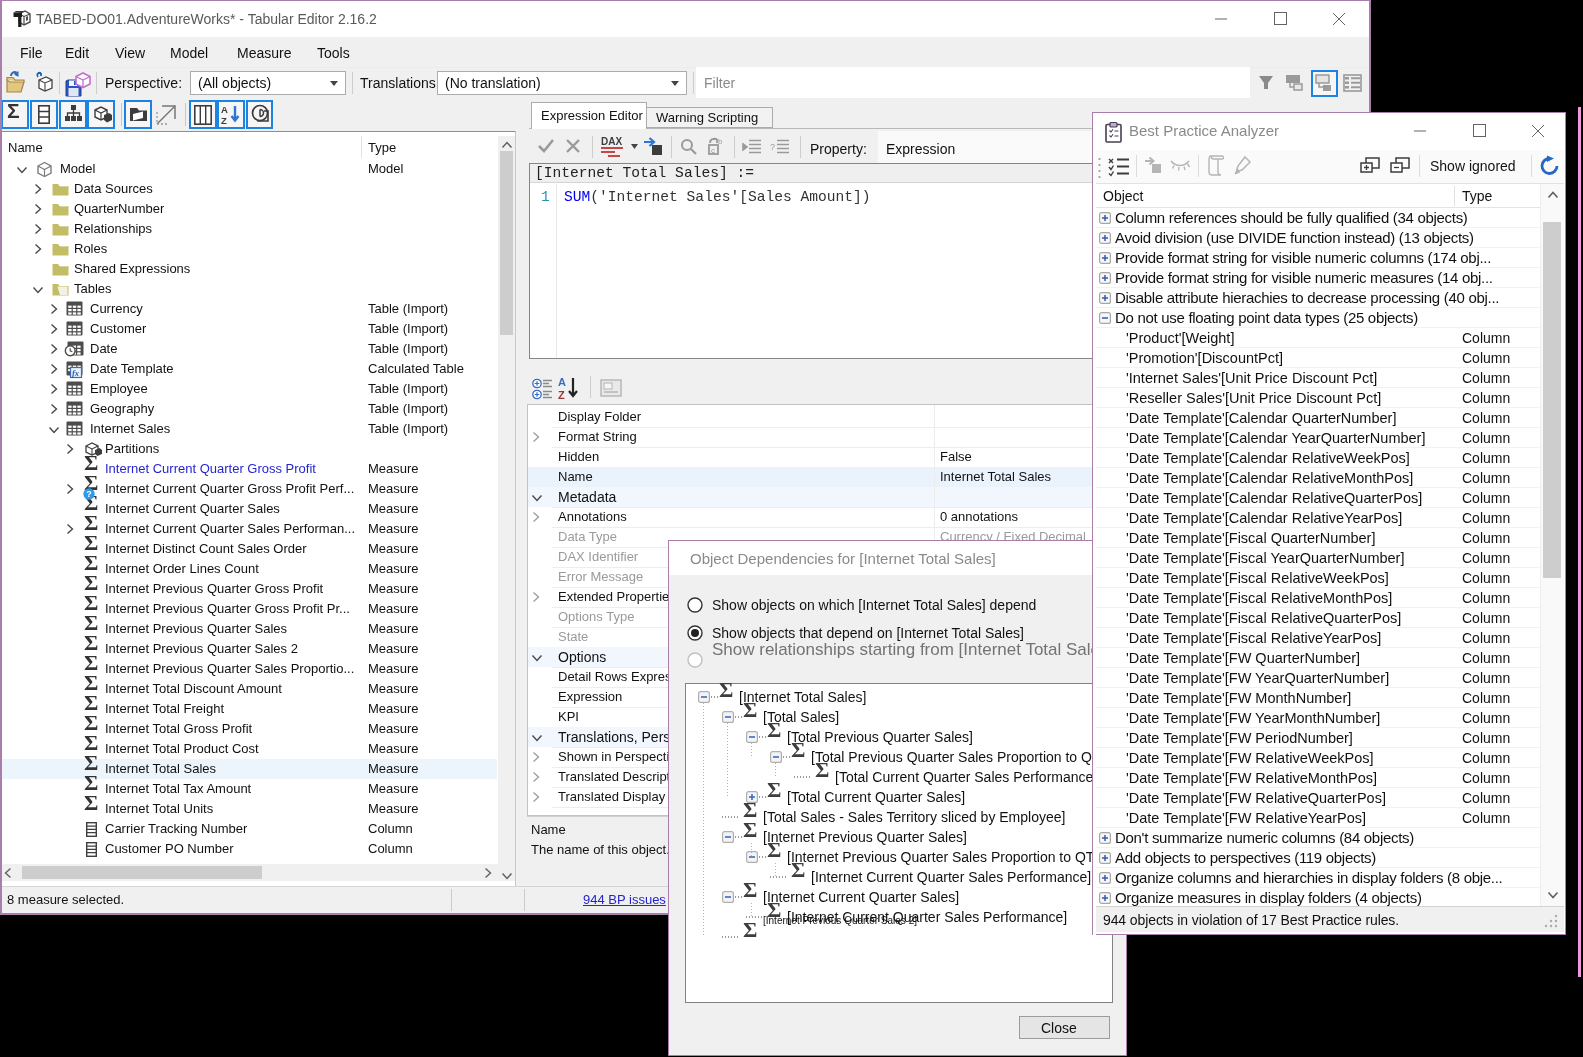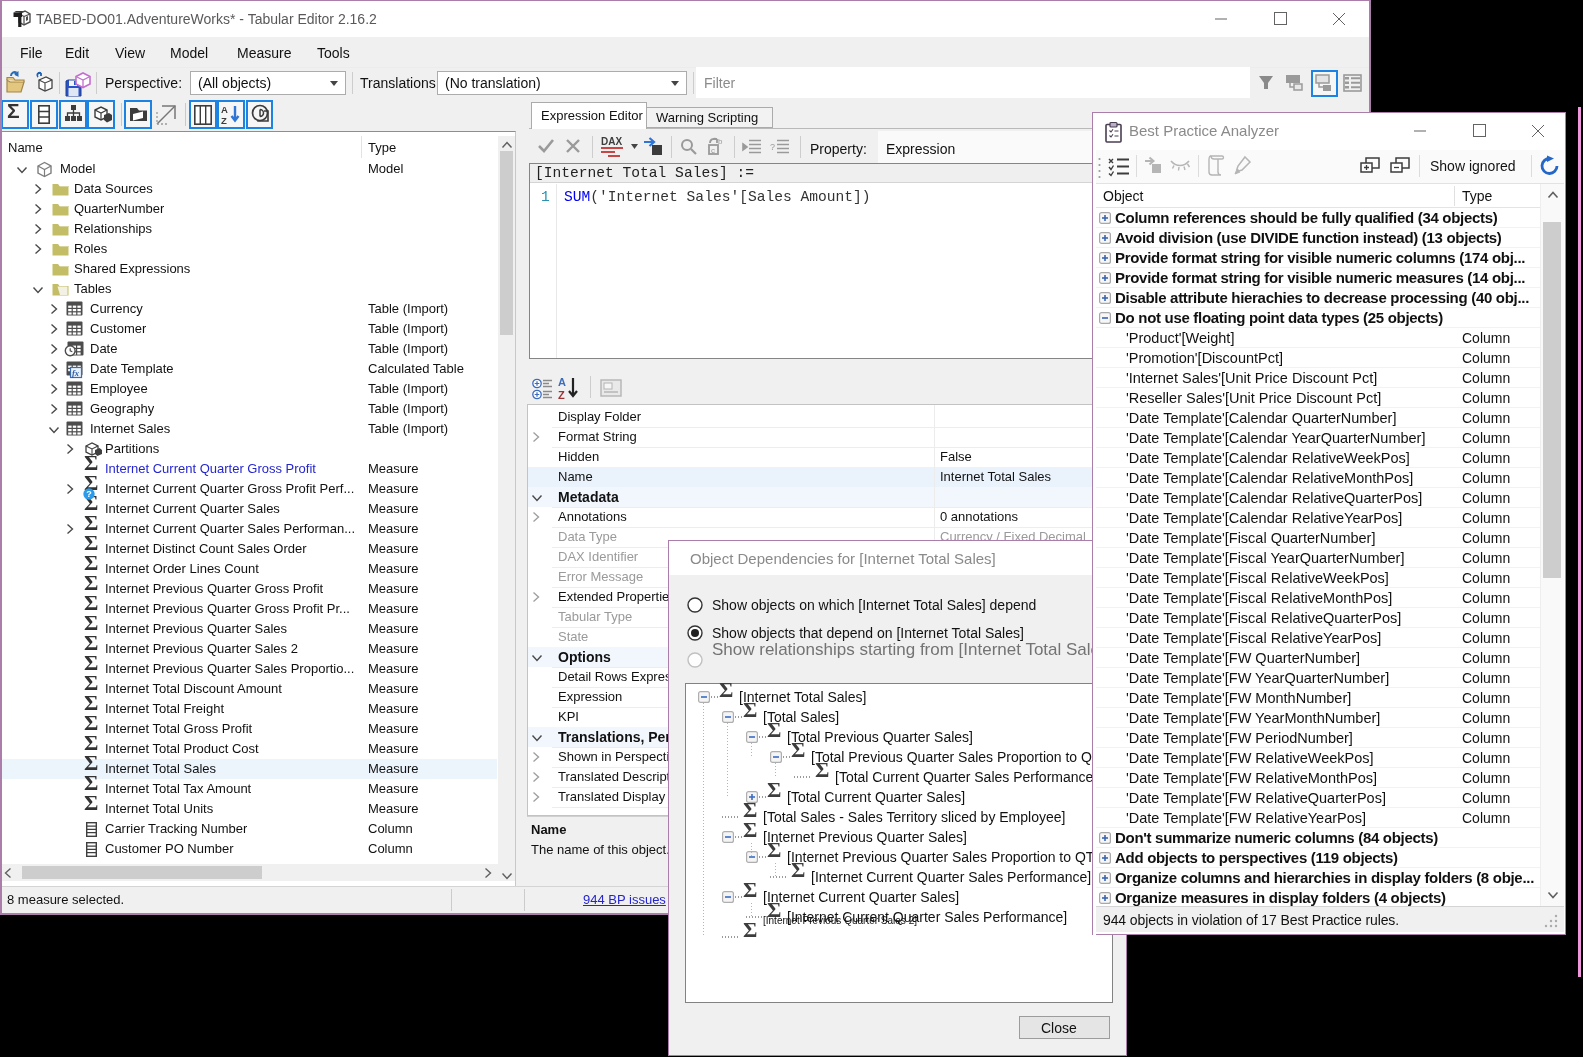--- a/index.html
+++ b/index.html
@@ -1,21 +1,21 @@
 <!DOCTYPE html>
 <html><head><meta charset="utf-8">
 <style>
 *{margin:0;padding:0;box-sizing:border-box}
 html,body{width:1583px;height:1057px;background:#000;overflow:hidden;
  font-family:"Liberation Sans",sans-serif;-webkit-font-smoothing:antialiased}
 .ab{position:absolute}
 .win{position:absolute;border:1px solid #ab7daa;background:#f0f0f0}
 .tx{position:absolute;white-space:nowrap;font-size:13px;color:#111;line-height:20px}
 .g{color:#9a9a9a}
-.b{font-weight:bold}
+.b{font-weight:normal}
 .blue{color:#2525cd}
 svg{position:absolute;overflow:visible}
 </style></head><body>
 
 <div class="ab" style="left:0;top:0;width:1371px;height:915px;background:#f0f0f0">
 <div class="ab" style="left:0;top:0;width:1369px;height:37px;background:#fff"></div>
 <svg style="left:12px;top:9px" width="19" height="20" viewBox="0 0 19 20">
 <path d="M7 4.5 L13 2 L18 5 L18 13 L12 16 L7 13 Z" fill="#fdfdfd" stroke="#4d4d4d" stroke-width="1.4"></path>
 <path d="M7 4.5 L12 7.5 L12 16 M12 7.5 L18 5" fill="none" stroke="#4d4d4d" stroke-width="1.2"></path>
 <path d="M14 8 L16 7 L16 11 L14 12 Z" fill="#4d4d4d"></path>
@@ -554,21 +554,21 @@
 <div class="tx g" style="left:558px;top:547px">DAX Identifier</div>
 <div class="tx g" style="left:940px;top:547px">[Internet Total Sales]</div>
 <div class="ab" style="left:552px;top:567px;width:814px;height:1px;background:#ededed"></div>
 <div class="tx g" style="left:558px;top:567px">Error Message</div>
 <div class="ab" style="left:552px;top:587px;width:814px;height:1px;background:#ededed"></div>
 <svg style="left:532px;top:591px" width="8" height="12" viewBox="0 0 8 12">
       <path d="M1.5 1.5 L6.5 6 L1.5 10.5" stroke="#a0a0a0" stroke-width="1.4" fill="none"></path>
     </svg>
 <div class="tx" style="left:558px;top:587px">Extended Properties</div>
 <div class="ab" style="left:552px;top:607px;width:814px;height:1px;background:#ededed"></div>
-<div class="tx g" style="left:558px;top:607px">Tabular Type</div>
+<div class="tx g" style="left:558px;top:607px">Options Type</div>
 <div class="tx g" style="left:940px;top:607px">Measure</div>
 <div class="ab" style="left:552px;top:627px;width:814px;height:1px;background:#ededed"></div>
 <div class="tx g" style="left:558px;top:627px">State</div>
 <div class="tx g" style="left:940px;top:627px">Ready</div>
 <div class="ab" style="left:552px;top:647px;width:814px;height:1px;background:#ededed"></div>
 <div class="ab" style="left:528px;top:647px;width:838px;height:20px;background:#f2f7fd"></div>
 <svg style="left:531px;top:654px" width="12" height="8" viewBox="0 0 12 8">
       <path d="M1.5 1.5 L6 6.5 L10.5 1.5" stroke="#4a4a4a" stroke-width="1.4" fill="none"></path>
     </svg>
 <div class="tx b" style="left:558px;top:647px;font-size:14px">Options</div>

